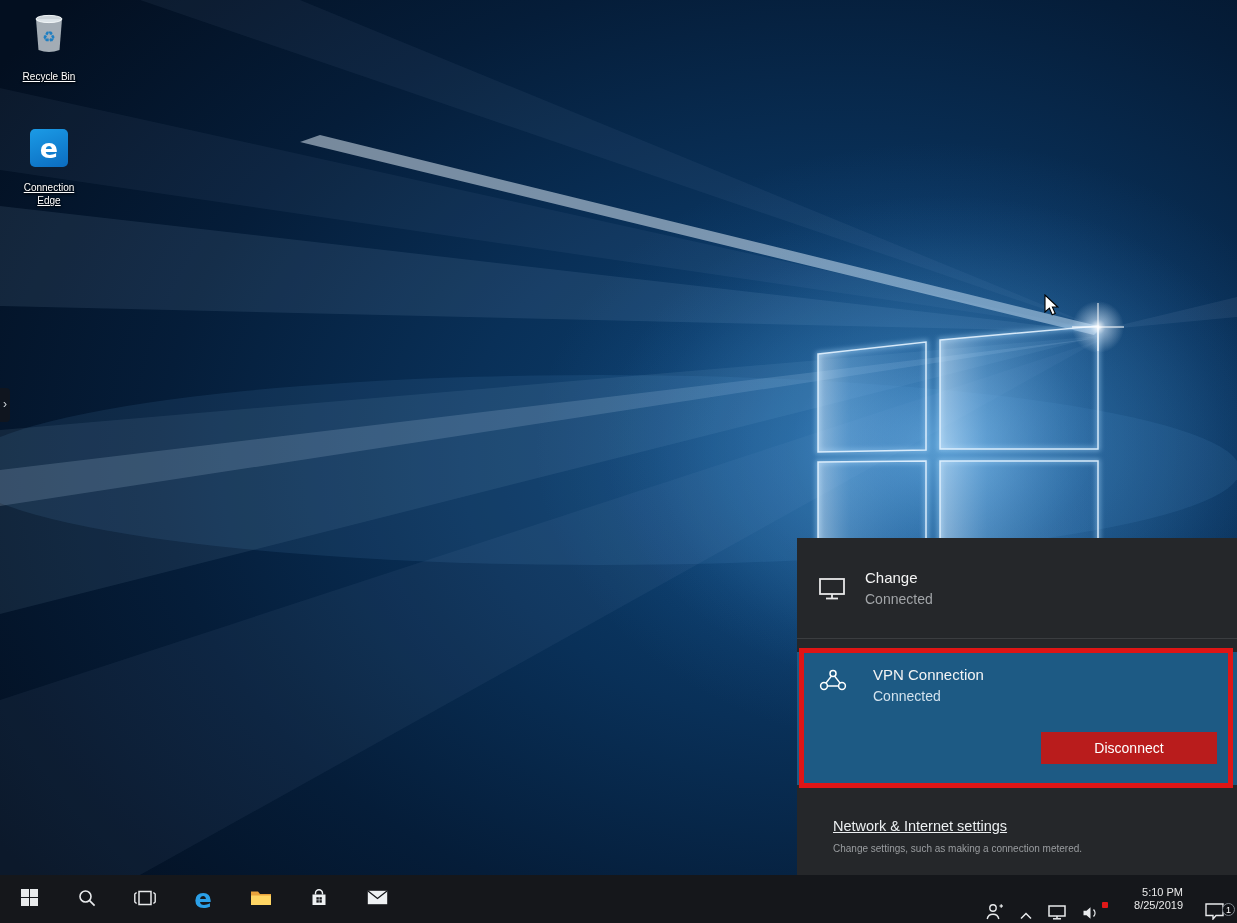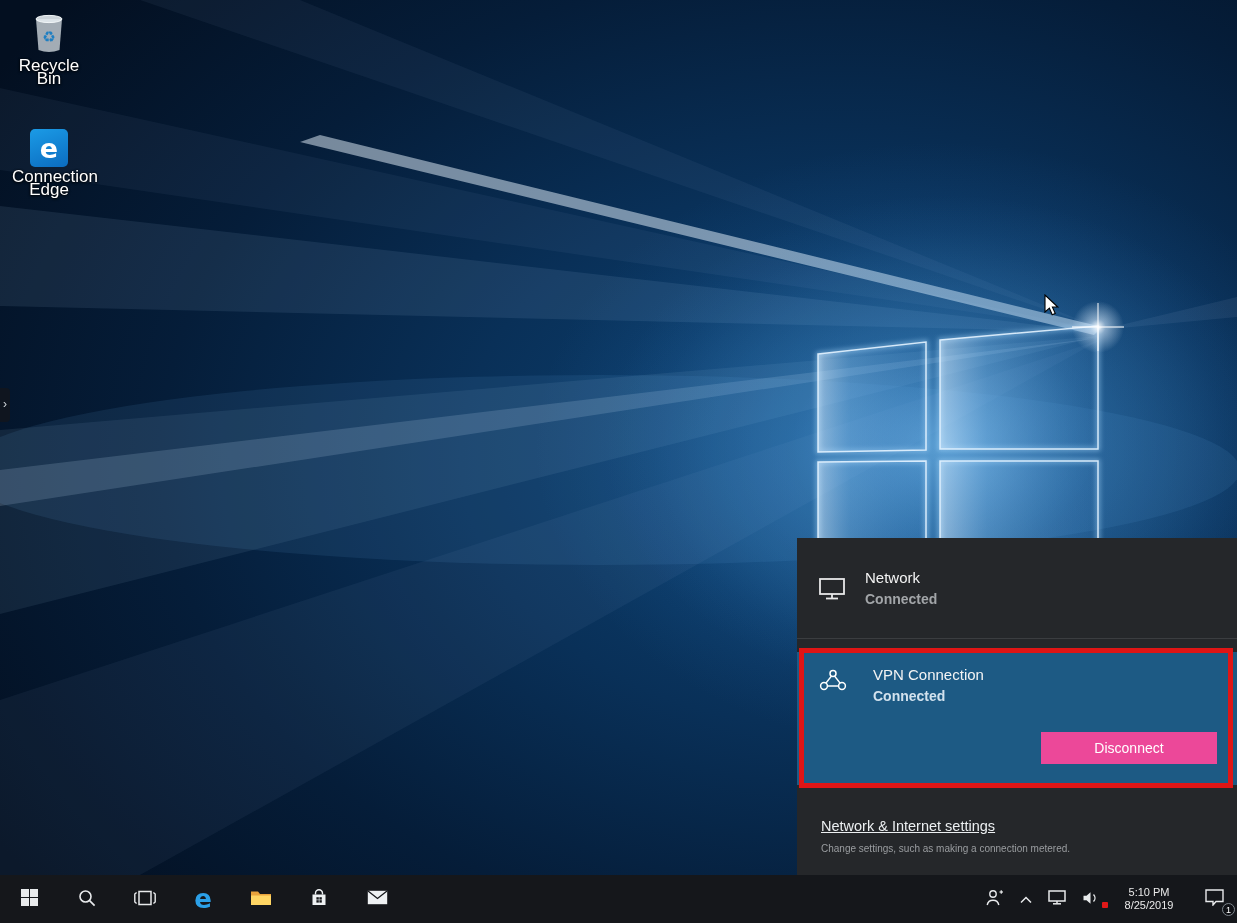--- a/index.html
+++ b/index.html
@@ -19,54 +19,54 @@
   .wp-art{position:absolute;left:0;top:0;}
 
   
   .desktop-icon{position:absolute;left:12px;width:74px;text-align:center;cursor:default;z-index:2;}
   .icon-art{height:44px;display:flex;align-items:center;justify-content:center;position:relative;}
   .recycle-glyph{position:absolute;left:50%;top:16px;transform:translateX(-50%);font-size:15px;color:#1f7fc2;}
   .edge-art{width:38px;height:38px;margin:3px auto;border-radius:5px;
     background:linear-gradient(160deg,#1b9be6,#0b6cc0);display:flex;align-items:center;justify-content:center;}
   .edge-letter{font-family:"DejaVu Sans",sans-serif;font-weight:bold;color:var(--edge_blue);font-size:26px;line-height:1;}
   .edge-art .edge-letter{color:#fff;font-size:27px;}
-  .icon-label{margin-top:3px;font-size:17px;line-height:13px;color:#fff;text-shadow:0 1px 3px rgba(0,0,0,.95),0 0 2px rgba(0,0,0,.8);}
+  .icon-label{margin-top:14px;font-size:10px;line-height:13px;color:#fff;text-shadow:0 1px 3px rgba(0,0,0,.95),0 0 2px rgba(0,0,0,.8);text-decoration:underline;}
 
   
   .edge-tab{position:absolute;left:0;top:388px;width:10px;height:34px;background:rgba(16,22,30,.92);
     border-radius:0 4px 4px 0;color:#cfd4d8;font-size:12px;line-height:33px;text-align:center;z-index:2;cursor:pointer;}
 
   
   .flyout{position:absolute;right:0;top:538px;width:440px;height:337px;background:var(--flyout_bg);color:#fff;z-index:5;}
   .net-item{height:100px;padding:24px 20px;display:flex;align-items:center;gap:16px;cursor:pointer;}
   .net-icon{width:32px;display:flex;justify-content:center;flex:none;}
   .net-text{display:flex;flex-direction:column;}
   .net-title{font-size:15px;color:#f4f4f4;}
-  .net-status{font-size:14px;color:#a2a5a8;margin-top:5px;font-weight:bold;}
+  .net-status{font-size:14px;color:#a2a5a8;margin-top:5px;}
   .divider{height:1px;background:#3b3d40;}
   .spacer{height:13px;}
   .vpn-item{height:133px;background:var(--accent);padding:14px 20px;cursor:pointer;}
   .vpn-row{display:flex;align-items:flex-start;gap:24px;}
   .vpn-row .net-icon{margin-top:3px;}
   .vpn-item .net-status{color:#d2e2ee;}
-  .vpn-btn{display:block;margin-left:auto;margin-top:28px;width:176px;height:32px;background:#ec4899;
+  .vpn-btn{display:block;margin-left:auto;margin-top:28px;width:176px;height:32px;background:#b91c1c;
     border:none;color:#fff;font-size:14px;font-family:inherit;cursor:pointer;}
   .annotation{position:absolute;left:2px;top:110px;right:4px;height:140px;border:5px solid var(--annotation);
     pointer-events:none;z-index:6;}
-  .flyout-footer{padding:32px 24px 0;}
+  .flyout-footer{padding:32px 36px 0;}
   .settings-link{font-size:14.5px;color:#eceff1;text-decoration:underline;cursor:pointer;}
   .settings-hint{margin-top:8px;font-size:10px;color:#9a9da0;}
 
   
   .taskbar{position:absolute;left:0;bottom:0;width:1237px;height:48px;background:var(--taskbar_bg);
     display:flex;align-items:center;z-index:8;}
   .taskbar button{background:none;border:none;color:#eaeaea;cursor:pointer;font-family:inherit;}
   .tb-slot{width:58px;height:48px;display:flex;align-items:center;justify-content:center;}
   .tray{margin-left:auto;display:flex;align-items:center;height:100%;}
-  .tray>button{height:48px;display:flex;align-items:center;justify-content:center;padding:0 8px;position:relative;}
+  .tray>button{height:48px;display:flex;align-items:flex-end;justify-content:center;padding:0 8px;position:relative;}
   .clock{flex-direction:column;font-size:11px;line-height:13px;color:#fff;width:84px;}
   .badge{position:absolute;right:2px;bottom:7px;width:13px;height:13px;border-radius:50%;background:#0f1115;
     border:1px solid #7e868d;color:#fff;font-size:9px;display:flex;align-items:center;justify-content:center;}
   .red-dot{position:absolute;right:-1px;bottom:15px;width:6px;height:6px;background:#e01818;border-radius:1px;}
 
   .cursor{position:absolute;left:1044px;top:294px;z-index:20;}
 </style>
 </head>
 <body>
 
@@ -153,21 +153,21 @@
 
     <div class="net-item">
       <span class="net-icon">
         <svg width="30" height="25" viewBox="0 0 30 25">
           <rect x="2" y="3" width="24" height="15" fill="none" stroke="#e8e8e8" stroke-width="1.8"></rect>
           <line x1="14" y1="18" x2="14" y2="22" stroke="#e8e8e8" stroke-width="1.8"></line>
           <line x1="8" y1="22.5" x2="20" y2="22.5" stroke="#e8e8e8" stroke-width="1.8"></line>
         </svg>
       </span>
       <span class="net-text">
-        <span class="net-title">Network</span>
+        <span class="net-title">Change</span>
         <span class="net-status">Connected</span>
       </span>
     </div>
 
     <div class="divider"></div>
     <div class="spacer"></div>
 
     <div class="vpn-item">
       <div class="vpn-row">
         <span class="net-icon">

